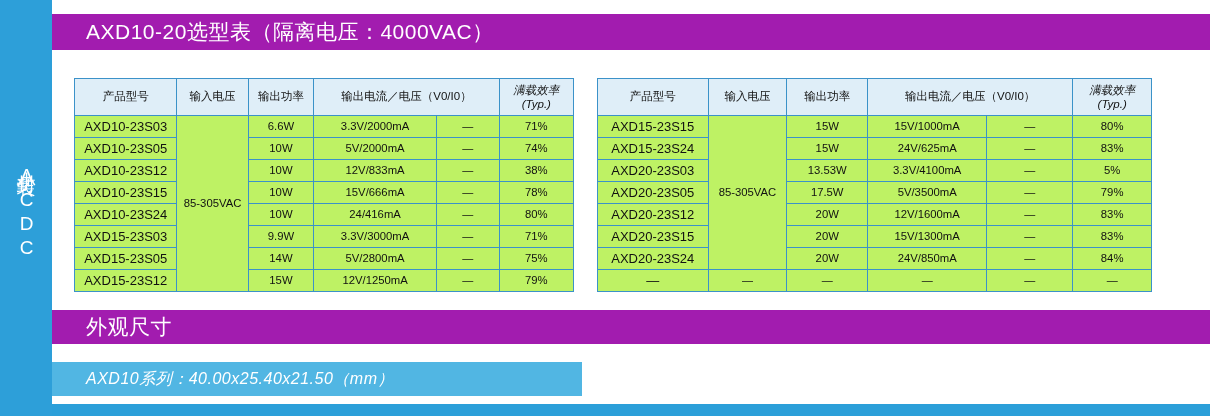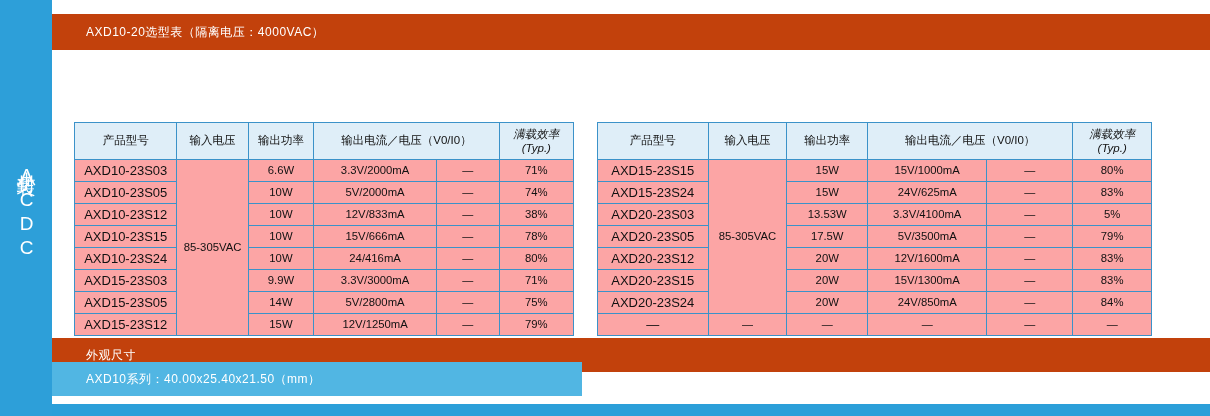--- a/index.html
+++ b/index.html
@@ -45,52 +45,52 @@
   .content {
     position: absolute;
     left: 52px;
     top: 0;
     right: 0;
     bottom: 0;
   }
 
   
   .bar {
-    background: #c2410c;
+    background: #a21caf;
     color: #ffffff;
-    font-size: 12px;
+    font-size: 21px;
     display: flex;
     align-items: center;
     padding-left: 34px;
     box-sizing: border-box;
     letter-spacing: 0.5px;
   }
   .bar-title {
     position: absolute;
     left: 0;
     top: 14px;
     width: 1158px;
     height: 36px;
   }
   .bar-dim {
     position: absolute;
     left: 0;
     top: 310px;
     width: 1158px;
     height: 34px;
-    margin-top: 28px;
   }
   .bar-series {
     position: absolute;
     left: 0;
     top: 362px;
     width: 530px;
     height: 34px;
     background: #51b6e3;
-    font-size: 12px;
+    font-size: 16px;
+    font-style: italic;
   }
   .bar-bottom {
     position: absolute;
     left: 0;
     top: 404px;
     width: 1158px;
     height: 12px;
     background: #2b9fd9;
   }
 
@@ -101,22 +101,21 @@
     top: 78px;
     width: 1158px;
     display: flex;
     gap: 23px;
     padding-left: 22px;
     box-sizing: border-box;
   }
   table {
     border-collapse: collapse;
     font-size: 11.3px;
-    background: #fca5a5;
-    margin-top: 44px;
+    background: #bef264;
   }
   table.left-table { width: 500px; }
   table.right-table { width: 555px; }
   th, td {
     border: 1px solid #3b92c9;
     text-align: center;
     color: #111;
     font-weight: normal;
     padding: 0;
     line-height: 1.2;

